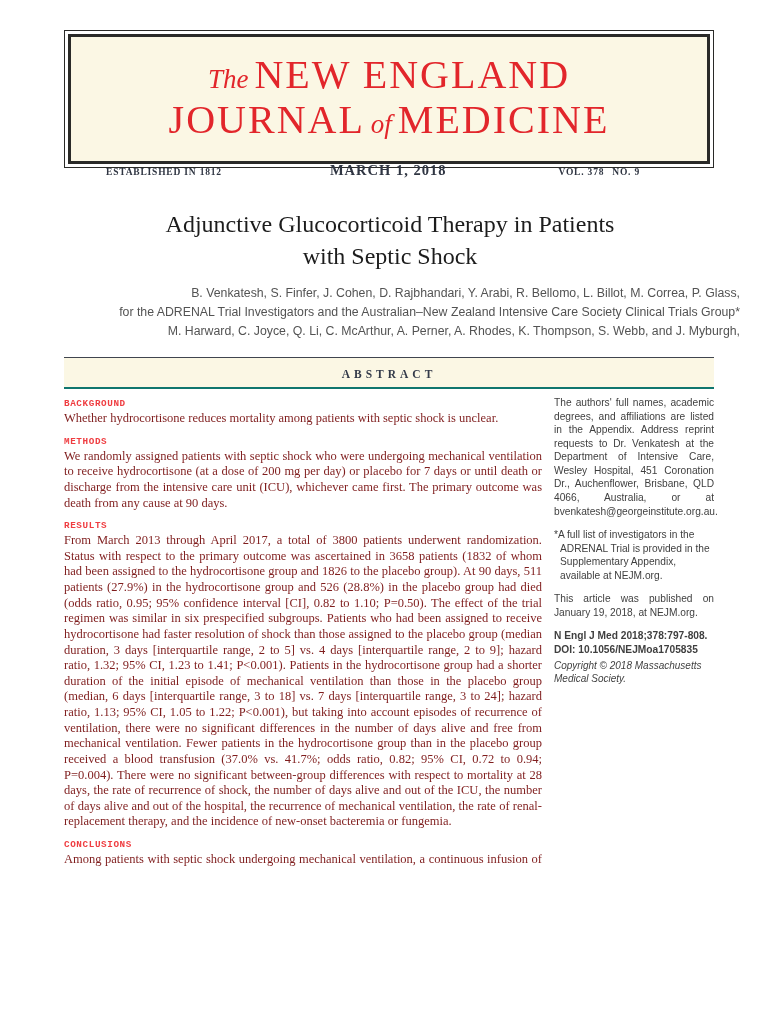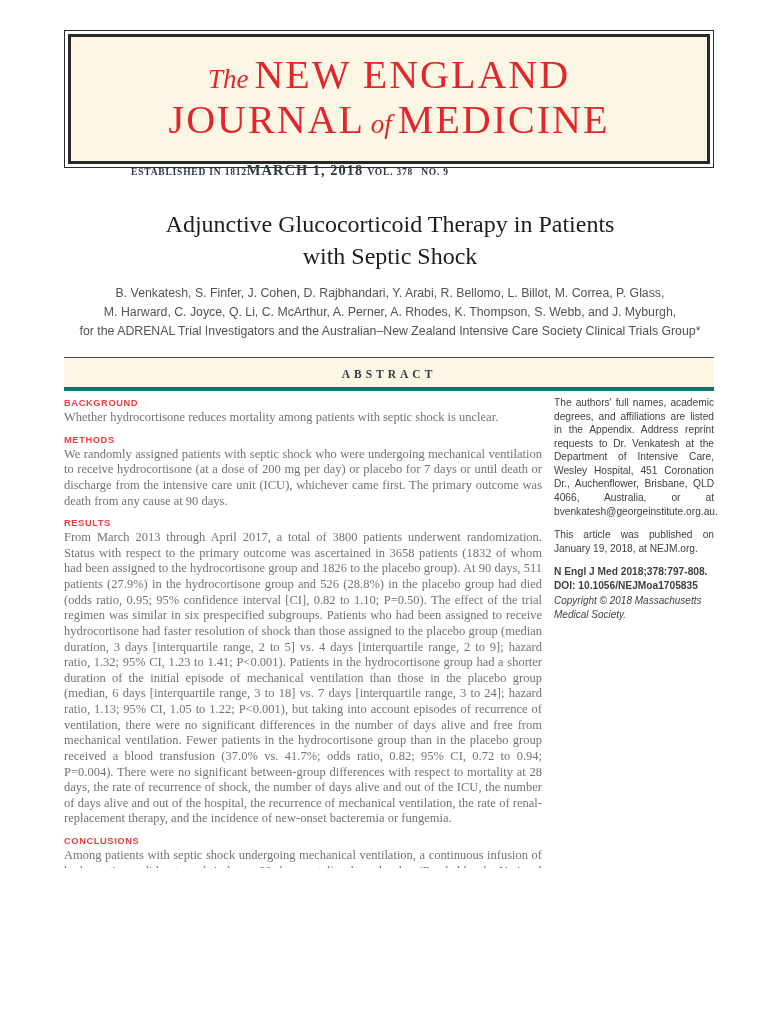--- a/index.html
+++ b/index.html
@@ -19,66 +19,66 @@
   }
   .masthead-inner {
     border: 3px solid #2a2a28; background: #fbf7e4;
     text-align: center; padding: 16px 0 18px;
   }
   .m-line { color: #e2262b; letter-spacing: 2px; line-height: 1.12; white-space: nowrap; }
   .m-caps { font-size: 40px; }
   .m-ital { font-style: italic; font-size: 27px; letter-spacing: 0; }
   
   .daterow {
-    position: absolute; left: 73px; top: 162px; width: 650px;
-    display: flex; align-items: baseline; 
+    position: absolute; left: 48px; top: 162px; width: 650px;
+    display: flex; align-items: baseline; justify-content: space-between;
     box-sizing: border-box; padding: 0 58px;
     color: #2f3542; font-weight: bold;
   }
   .daterow .small { font-size: 9.5px; letter-spacing: 0.8px; }
   .daterow .big   { font-size: 14.5px; letter-spacing: 1px; }
   .vol-issue span { margin-left: 8px; }
   .vol-issue span:first-child { margin-left: 4px; }
   
   .title {
     position: absolute; left: 0; top: 209px; width: 780px;
     text-align: center; font-size: 24px; line-height: 1.32; color: #1c1c1c;
   }
   .authors {
     position: absolute; left: 40px; top: 284px; width: 700px;
-    text-align: center;
+    text-align: right;
     font-family: "Liberation Sans", sans-serif;
     font-size: 12.3px; line-height: 1.55; color: #535353;
   }
   
   .abstract-band {
     position: absolute; left: 64px; top: 357px; width: 650px;
-    border-top: 1px solid #40454f; border-bottom: 4px solid #0f766e;
+    border-top: 1px solid #40454f; border-bottom: 2px solid #0f766e;
     background: #fbf7e4; text-align: center;
     padding: 6px 0 5px; box-sizing: border-box;
   }
   .abstract-band span {
     font-size: 11.5px; letter-spacing: 4px; color: #333a49; font-weight: bold;
   }
   
   .columns {
     position: absolute; left: 64px; top: 396px; width: 650px;
     display: flex; gap: 12px;
   }
   .col-main { width: 478px; }
   .col-side { width: 160px; }
   .sec-head {
-    font-family: Liberation Sans, sans-serif;
+    font-family: Liberation Mono, monospace;
     font-size: 9.3px; font-weight: bold; letter-spacing: 0.6px;
     color: #ef3d41; margin: 9px 0 2px;
   }
   .sec-head:first-child { margin-top: 2px; }
   .sec-text {
     font-size: 12.5px; line-height: 1.25; text-align: justify;
-    color: #737373; margin: 0; hyphens: auto; -webkit-hyphens: auto;
+    color: #7f1d1d; margin: 0; hyphens: auto; -webkit-hyphens: auto;
   }
   
   .side-note {
     font-family: "Liberation Sans", sans-serif;
     font-size: 10.2px; line-height: 1.33; color: #3f3f3f;
     text-align: justify; margin: 0 0 10px; hyphens: auto;
   }
   .side-note.hang { padding-left: 6px; text-indent: -6px; text-align: left; }
   .side-cite { font-family: "Liberation Sans", sans-serif; font-size: 10.2px; line-height: 1.33; color: #3f3f3f; font-weight: bold; margin: 0; }
   .side-copy { font-family: "Liberation Sans", sans-serif; font-size: 10px; line-height: 1.35; color: #3f3f3f; font-style: italic; margin: 2px 0 0; }
@@ -115,22 +115,22 @@
     <span class="small vol-issue"><span>VOL. 378</span><span>NO. 9</span></span>
   </div>
 
   <div class="title">
     <div>Adjunctive Glucocorticoid Therapy in Patients</div>
     <div>with Septic Shock</div>
   </div>
 
   <div class="authors">
     <div>B. Venkatesh, S. Finfer, J. Cohen, D. Rajbhandari, Y. Arabi, R. Bellomo, L. Billot, M. Correa, P. Glass,</div>
+    <div>for the ADRENAL Trial Investigators and the Australian–New Zealand Intensive Care Society Clinical Trials Group*</div>
     <div>M. Harward, C. Joyce, Q. Li, C. McArthur, A. Perner, A. Rhodes, K. Thompson, S. Webb, and J. Myburgh,</div>
-    <div>for the ADRENAL Trial Investigators and the Australian–New Zealand Intensive Care Society Clinical Trials Group*</div>
   </div>
 
   <div class="abstract-band">
     <span>ABSTRACT</span>
   </div>
 
   <div class="columns">
 
     <div class="col-main">
       <div class="sec-head">BACKGROUND</div>
@@ -141,20 +141,21 @@
 
       <div class="sec-head">RESULTS</div>
       <p class="sec-text">From March 2013 through April 2017, a total of 3800 patients underwent randomization. Status with respect to the primary outcome was ascertained in 3658 patients (1832 of whom had been assigned to the hydrocortisone group and 1826 to the placebo group). At 90 days, 511 patients (27.9%) in the hydrocortisone group and 526 (28.8%) in the placebo group had died (odds ratio, 0.95; 95% confidence interval [CI], 0.82 to 1.10; P=0.50). The effect of the trial regimen was similar in six prespecified subgroups. Patients who had been assigned to receive hydrocortisone had faster resolution of shock than those assigned to the placebo group (median duration, 3 days [interquartile range, 2 to 5] vs. 4 days [interquartile range, 2 to 9]; hazard ratio, 1.32; 95% CI, 1.23 to 1.41; P&lt;0.001). Patients in the hydrocortisone group had a shorter duration of the initial episode of mechanical ventilation than those in the placebo group (median, 6 days [interquartile range, 3 to 18] vs. 7 days [interquartile range, 3 to 24]; hazard ratio, 1.13; 95% CI, 1.05 to 1.22; P&lt;0.001), but taking into account episodes of recurrence of ventilation, there were no significant differences in the number of days alive and free from mechanical ventilation. Fewer patients in the hydrocortisone group than in the placebo group received a blood transfusion (37.0% vs. 41.7%; odds ratio, 0.82; 95% CI, 0.72 to 0.94; P=0.004). There were no significant between-group differences with respect to mortality at 28 days, the rate of recurrence of shock, the number of days alive and out of the ICU, the number of days alive and out of the hospital, the recurrence of mechanical ventilation, the rate of renal-replacement therapy, and the incidence of new-onset bacteremia or fungemia.</p>
 
       <div class="sec-head">CONCLUSIONS</div>
       <p class="sec-text">Among patients with septic shock undergoing mechanical ventilation, a continuous infusion of hydrocortisone did not result in lower 90-day mortality than placebo. (Funded by the National Health and Medical Research Council of Australia and others; ADRENAL ClinicalTrials.gov number, NCT01448109.)</p>
     </div>
 
     <div class="col-side">
       <p class="side-note">The authors' full names, academic degrees, and affiliations are listed in the Appendix. Address reprint requests to Dr. Venkatesh at the Department of Intensive Care, Wesley Hospital, 451 Coronation Dr., Auchenflower, Brisbane, QLD 4066, Australia, or at bvenkatesh@georgeinstitute.org.au.</p>
+      <p class="side-note hang">*A full list of investigators in the ADRENAL Trial is provided in the Supplementary Appendix, available at NEJM.org.</p>
       <p class="side-note">This article was published on January 19, 2018, at NEJM.org.</p>
       <p class="side-cite">N Engl J Med 2018;378:797-808.</p>
       <p class="side-cite">DOI: 10.1056/NEJMoa1705835</p>
       <p class="side-copy">Copyright © 2018 Massachusetts Medical Society.</p>
     </div>
 
   </div>
 
   <div class="footer">
     <span>N ENGL J MED 378;9</span><span class="gap"></span><span>NEJM.ORG</span><span class="gap"></span><span>MARCH 1, 2018</span>

